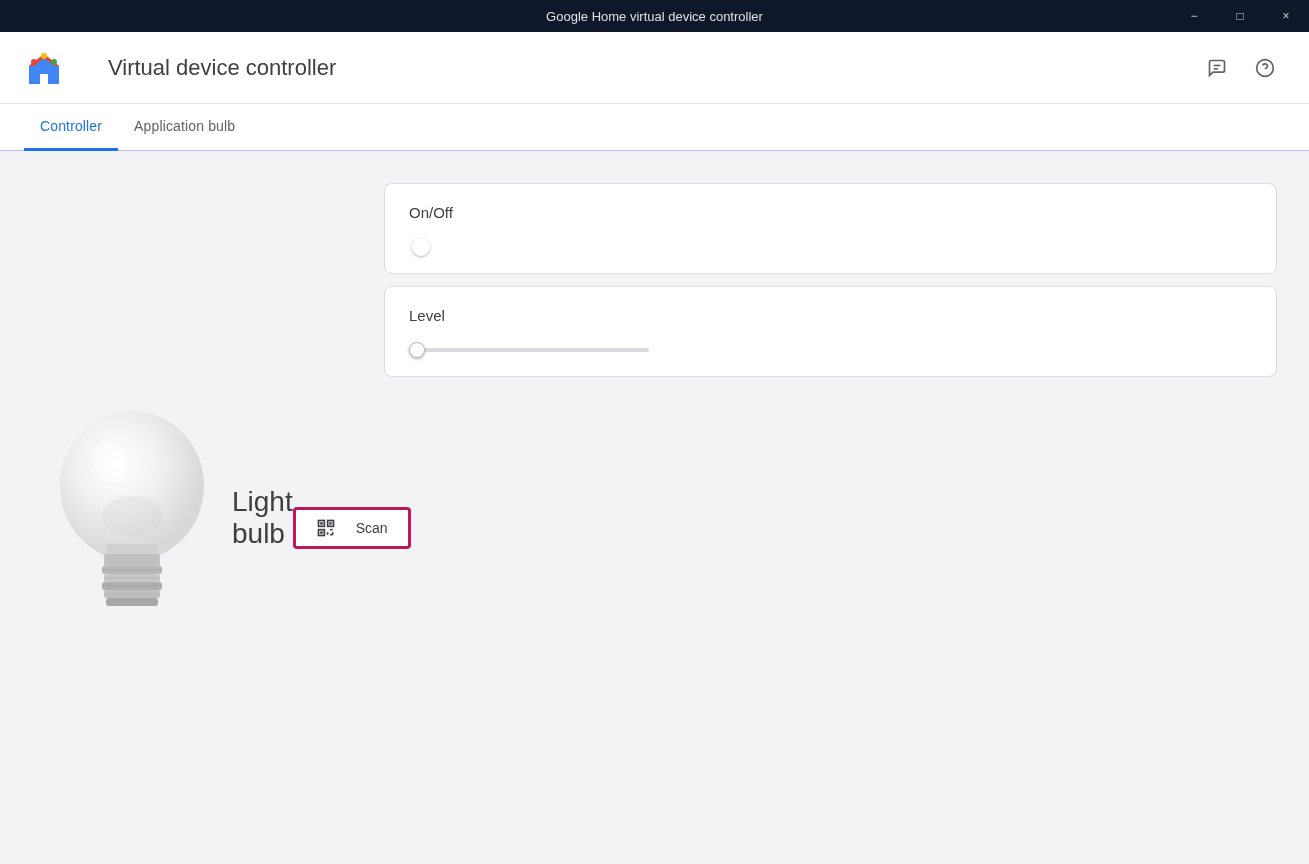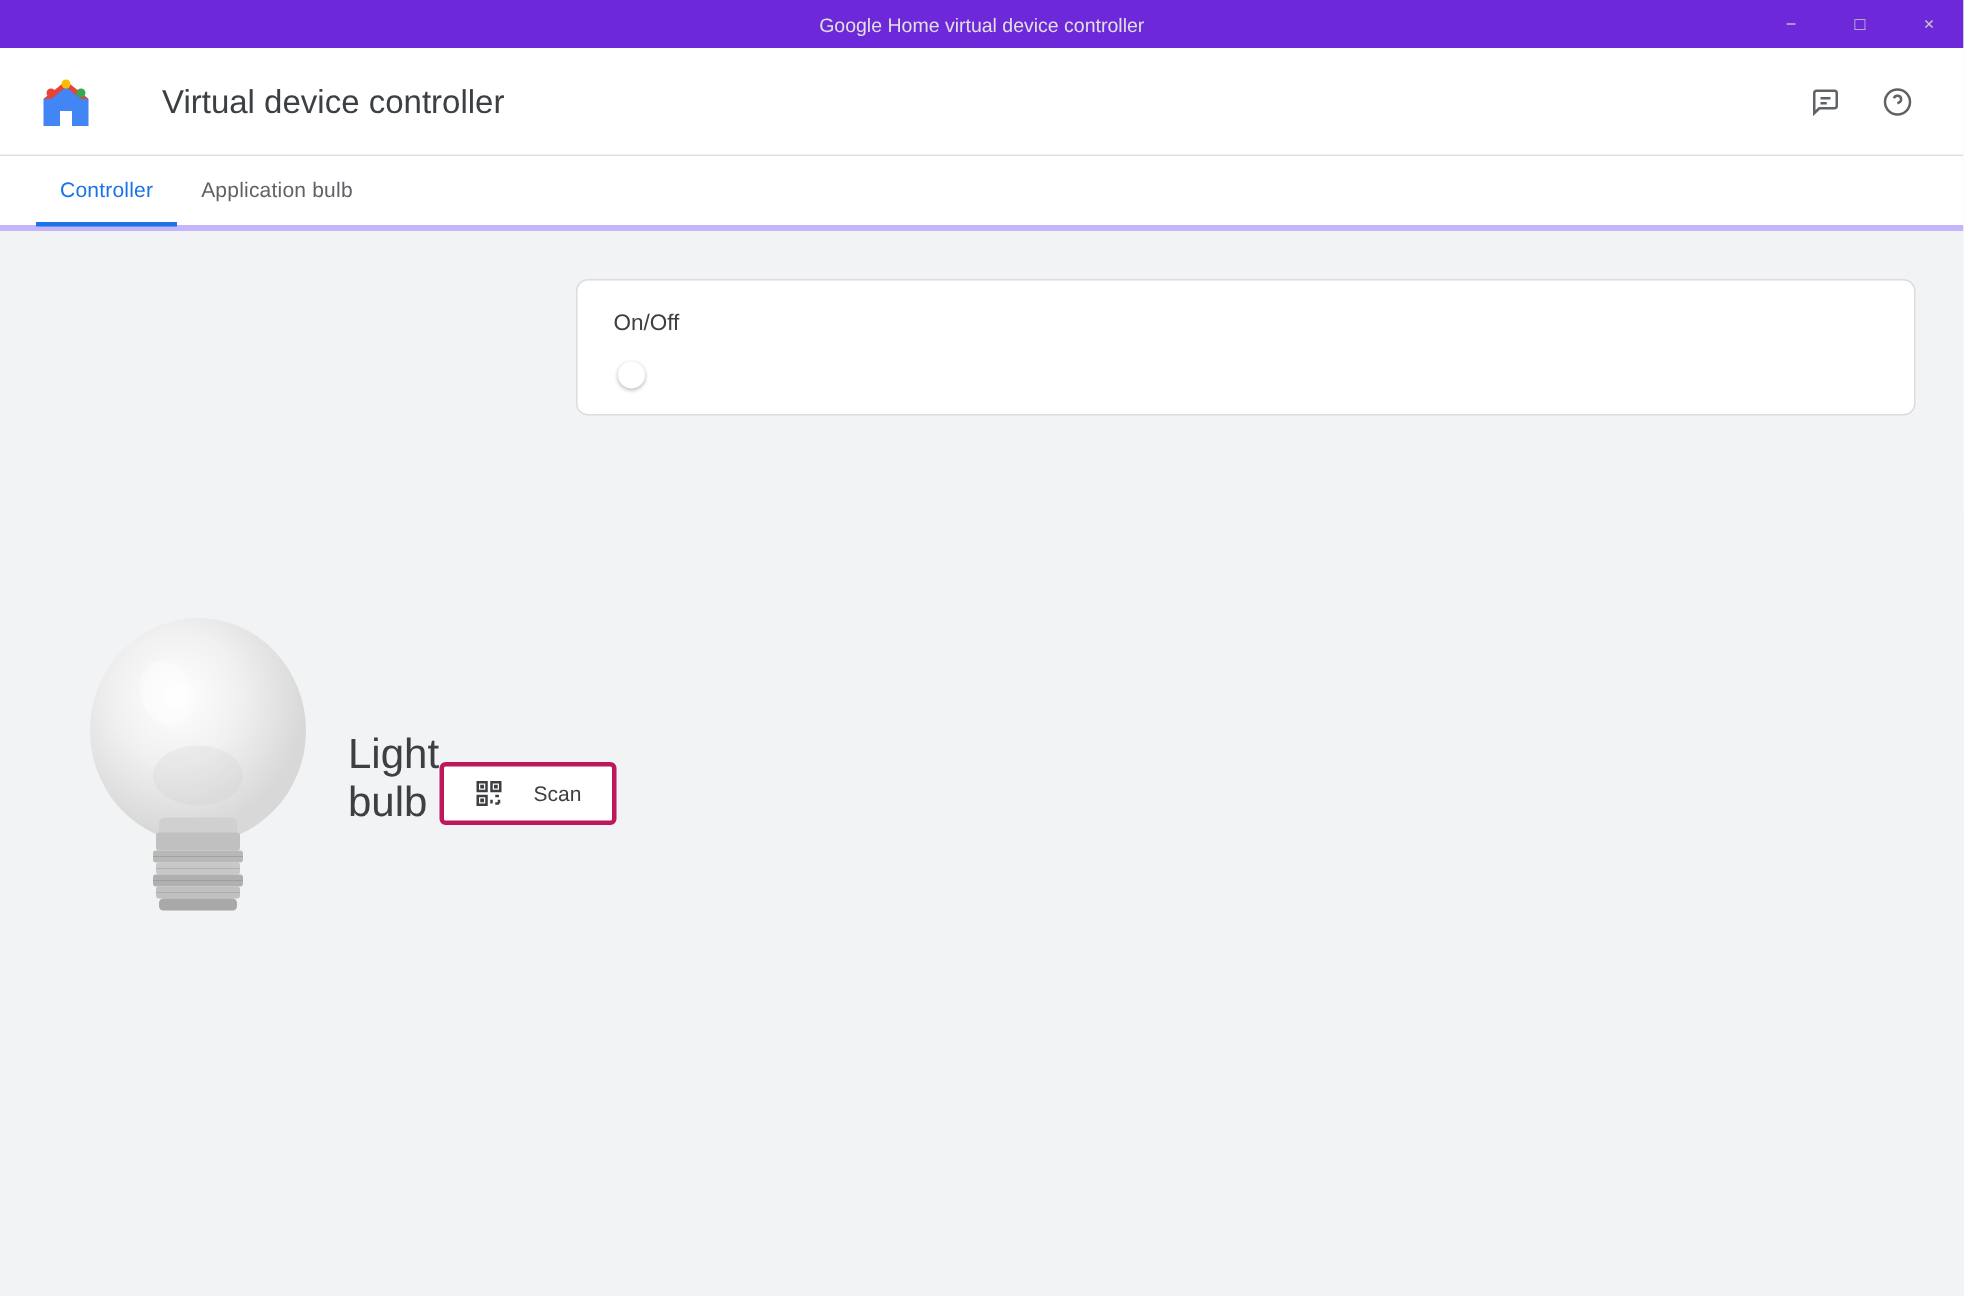--- a/index.html
+++ b/index.html
@@ -9,21 +9,21 @@
       background: #fff;
       width: 1309px;
       height: 864px;
       overflow: hidden;
       display: flex;
       flex-direction: column;
     }
 
     
     .title-bar {
-      background: #6d28d9;
+      background: #0f172a;
       color: #fff;
       height: 32px;
       display: flex;
       align-items: center;
       justify-content: center;
       position: relative;
       flex-shrink: 0;
     }
     .title-bar-title {
       font-size: 13px;
@@ -91,21 +91,21 @@
       align-items: center;
       justify-content: center;
       color: #5f6368;
       font-size: 18px;
     }
 
     
     .tabs-bar {
       display: flex;
       padding: 0 24px;
-      border-bottom: 4px solid #c4b5fd;
+      border-bottom: 1px solid #c4b5fd;
       background: #fff;
       flex-shrink: 0;
     }
     .tab {
       padding: 14px 16px;
       font-size: 14px;
       color: #5f6368;
       cursor: pointer;
       border-bottom: 3px solid transparent;
       margin-bottom: -1px;
@@ -368,16 +368,20 @@
     <div class="control-card">
       <div class="control-label">On/Off</div>
       <label class="toggle-switch">
         <input type="checkbox" style="">
         <div class="toggle-track">
           <div class="toggle-thumb"></div>
         </div>
       </label>
     </div>
 
+    <div class="control-card">
+      <div class="control-label">Level</div>
+      <input type="range" class="level-slider" min="0" max="100" value="0" style="">
+    </div>
 
   </div>
 
 </div>
 
 </body></html>

